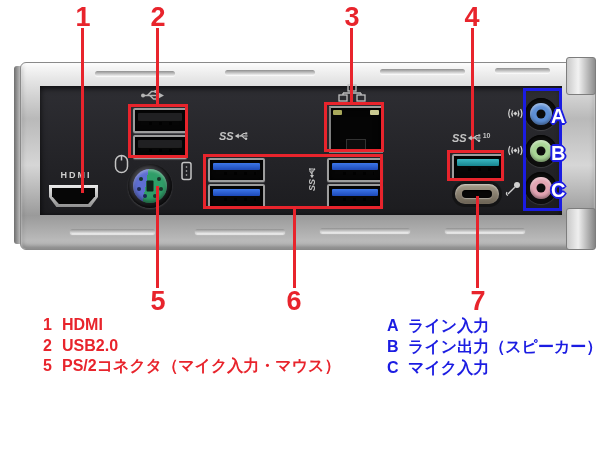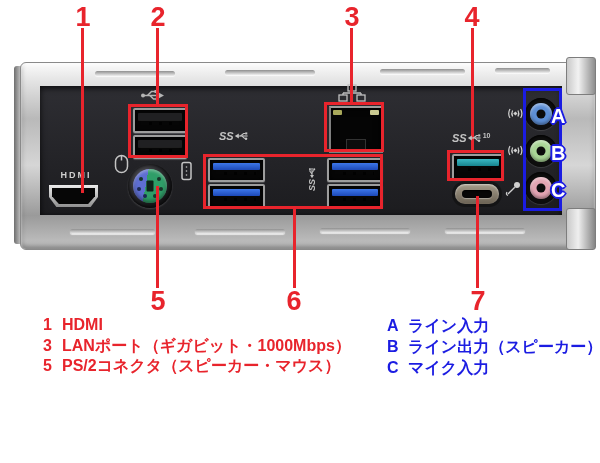--- a/index.html
+++ b/index.html
@@ -304,22 +304,22 @@
   <div class="callout-num" style="left:83px;top:4px;">1</div>
   <div class="callout-num" style="left:158px;top:4px;">2</div>
   <div class="callout-num" style="left:352px;top:4px;">3</div>
   <div class="callout-num" style="left:472px;top:4px;">4</div>
   <div class="callout-num" style="left:158px;top:288px;">5</div>
   <div class="callout-num" style="left:294px;top:288px;">6</div>
   <div class="callout-num" style="left:478px;top:288px;">7</div>
 
   <div class="legend legend-left">
     <div class="legend-row"><span class="lnum">1</span><span class="ltext">HDMI</span></div>
-    <div class="legend-row"><span class="lnum">3</span><span class="ltext">LANポート（ギガビット・1000Mbps）</span></div>
-    <div class="legend-row"><span class="lnum">5</span><span class="ltext">PS/2コネクタ（スピーカー・マウス）</span></div>
+    <div class="legend-row"><span class="lnum">2</span><span class="ltext">USB2.0</span></div>
+    <div class="legend-row"><span class="lnum">5</span><span class="ltext">PS/2コネクタ（マイク入力・マウス）</span></div>
   </div>
 
   <div class="legend legend-right">
     <div class="legend-row"><span class="lnum">A</span><span class="ltext">ライン入力</span></div>
     <div class="legend-row"><span class="lnum">B</span><span class="ltext">ライン出力（スピーカー）</span></div>
     <div class="legend-row"><span class="lnum">C</span><span class="ltext">マイク入力</span></div>
   </div>
 
 </div>
 

